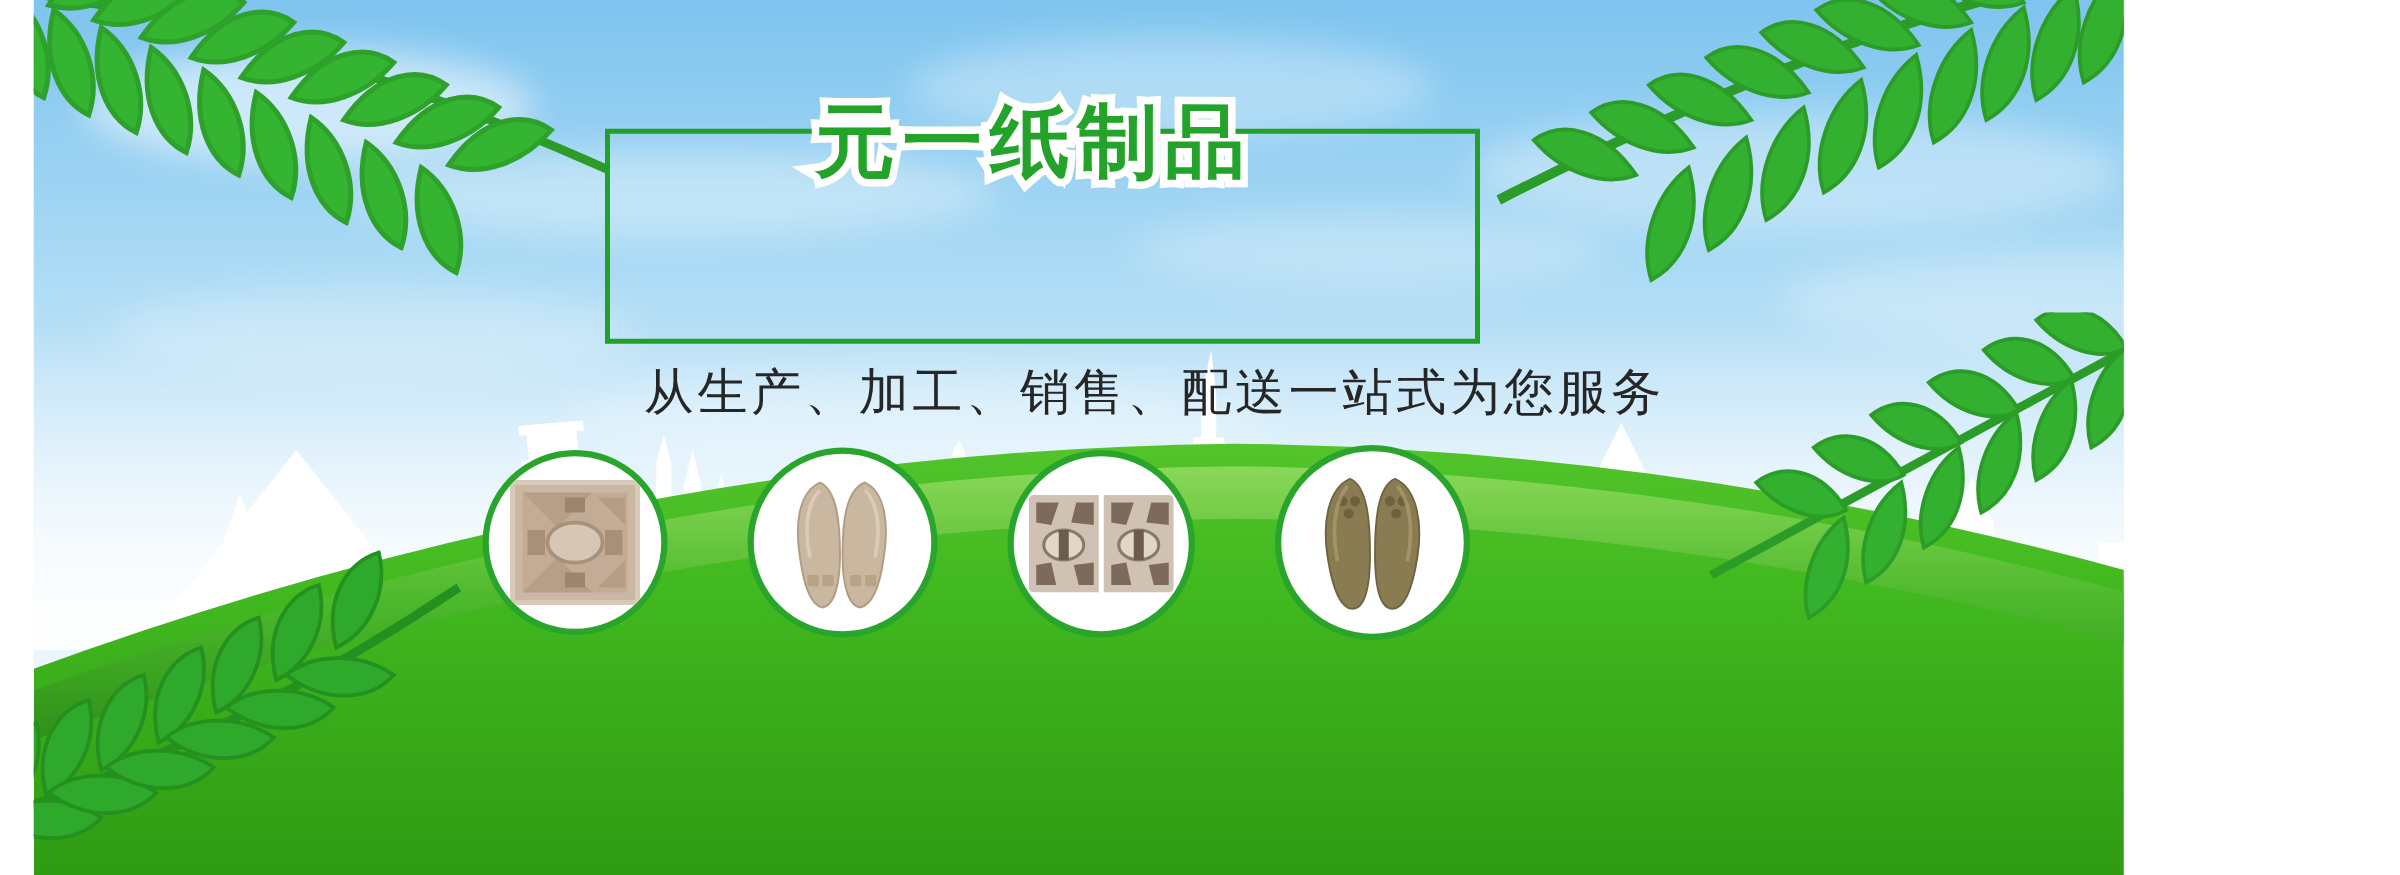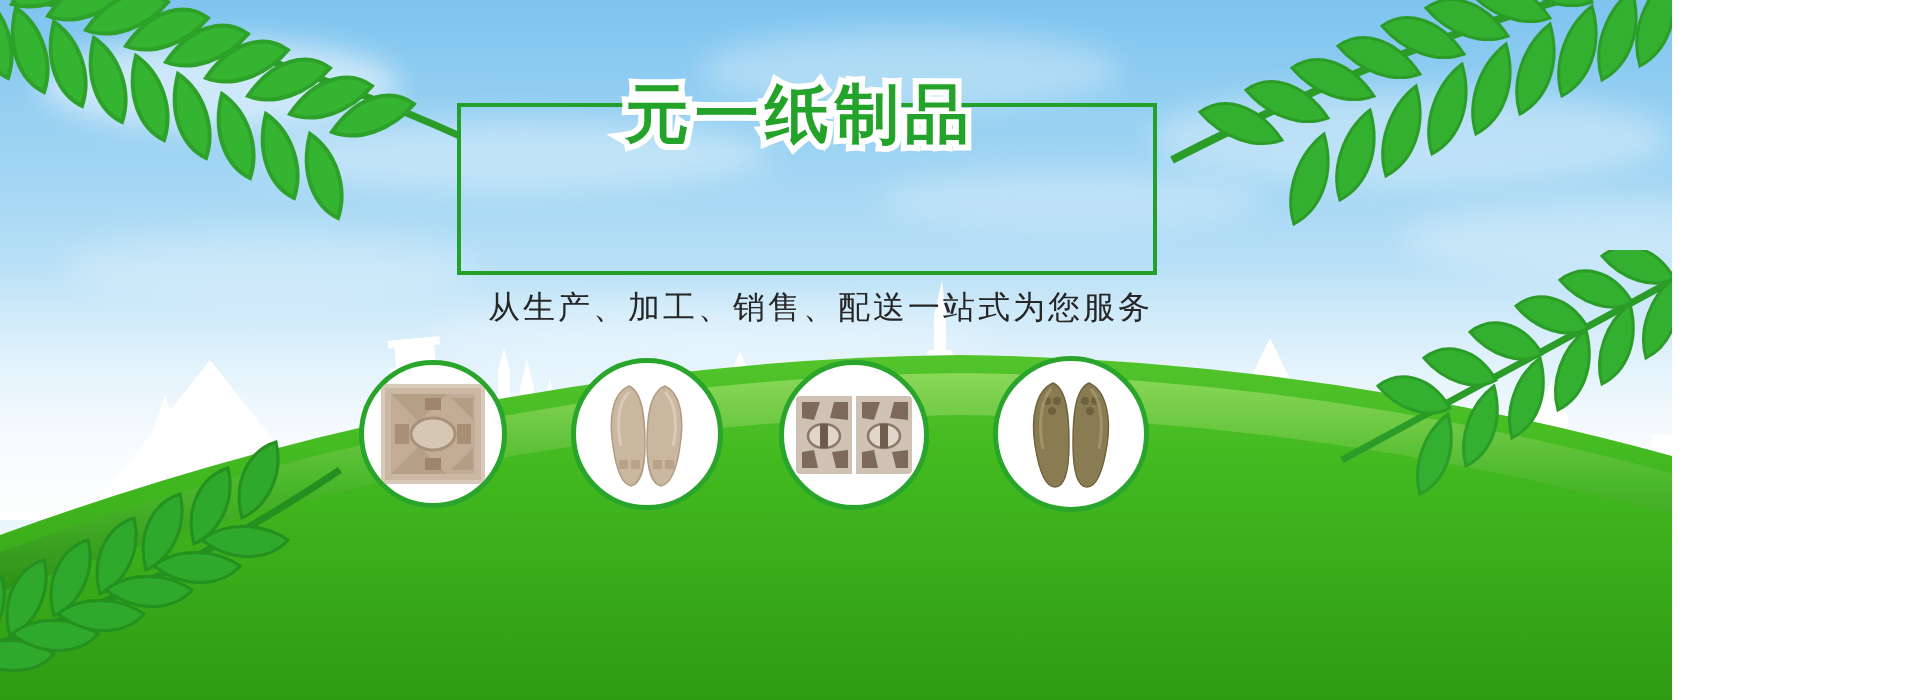--- a/index.html
+++ b/index.html
@@ -5,20 +5,21 @@
 <style>
   html,body{margin:0;padding:0;background:#fff;}
   body{font-family:"Liberation Sans","DejaVu Sans",sans-serif;}
 
   .banner{
     position:relative;
     width:1672px;
     height:700px;
     overflow:hidden;
     background:linear-gradient(180deg,#7ec4ef 0%, #9ed4f3 22%, #bde2f7 42%, #d8eefb 60%, #eaf6fd 74%, #f2fafd 86%);
+    margin-left:27px;
   }
 
   
   .cloud{position:absolute;border-radius:50%;background:rgba(255,255,255,.55);filter:blur(14px);}
   .cloud.c1{left:40px;top:40px;width:360px;height:90px;}
   .cloud.c2{left:250px;top:120px;width:520px;height:70px;opacity:.65;}
   .cloud.c3{left:700px;top:30px;width:420px;height:80px;opacity:.55;}
   .cloud.c4{left:1150px;top:90px;width:520px;height:95px;opacity:.6;}
   .cloud.c5{left:1400px;top:200px;width:460px;height:80px;opacity:.5;}
   .cloud.c6{left:60px;top:230px;width:420px;height:70px;opacity:.45;}
@@ -95,21 +96,21 @@
     color:#23a329;
     -webkit-text-stroke:13px #ffffff;
     paint-order:stroke fill;
     white-space:nowrap;
     font-family:"DejaVu Sans","Liberation Sans",sans-serif;
   }
   .subtitle{
     position:absolute;
     left:488px;
     top:286px;
-    font-size:32px;
+    font-size:40px;
     letter-spacing:3px;
     color:#262626;
     white-space:nowrap;
     font-family:Liberation Sans, sans-serif;
   }
 
   
   .circle{
     position:absolute;
     border-radius:50%;

